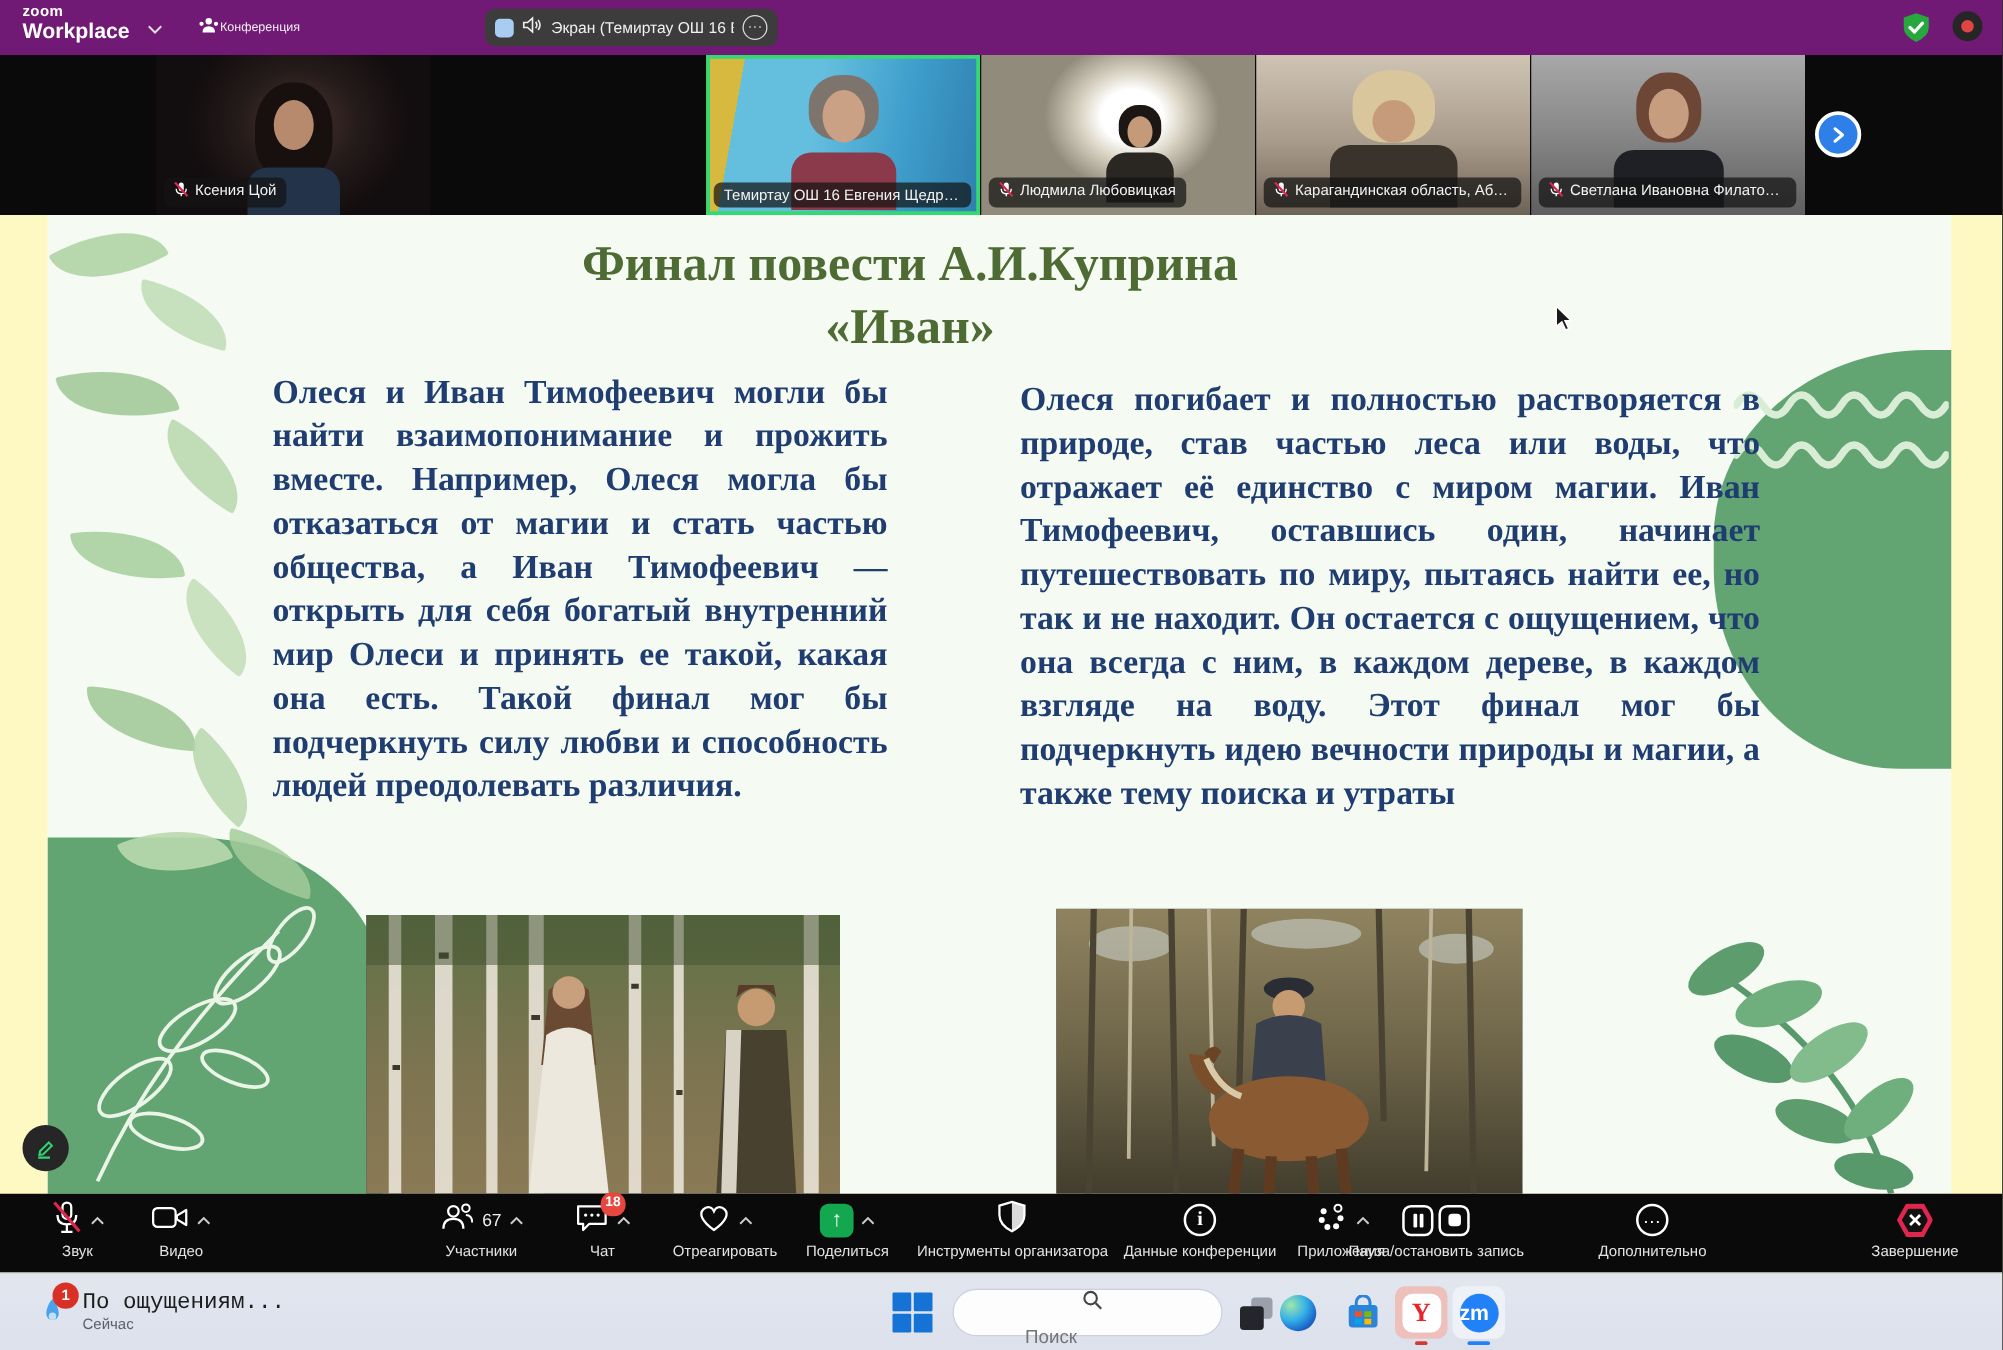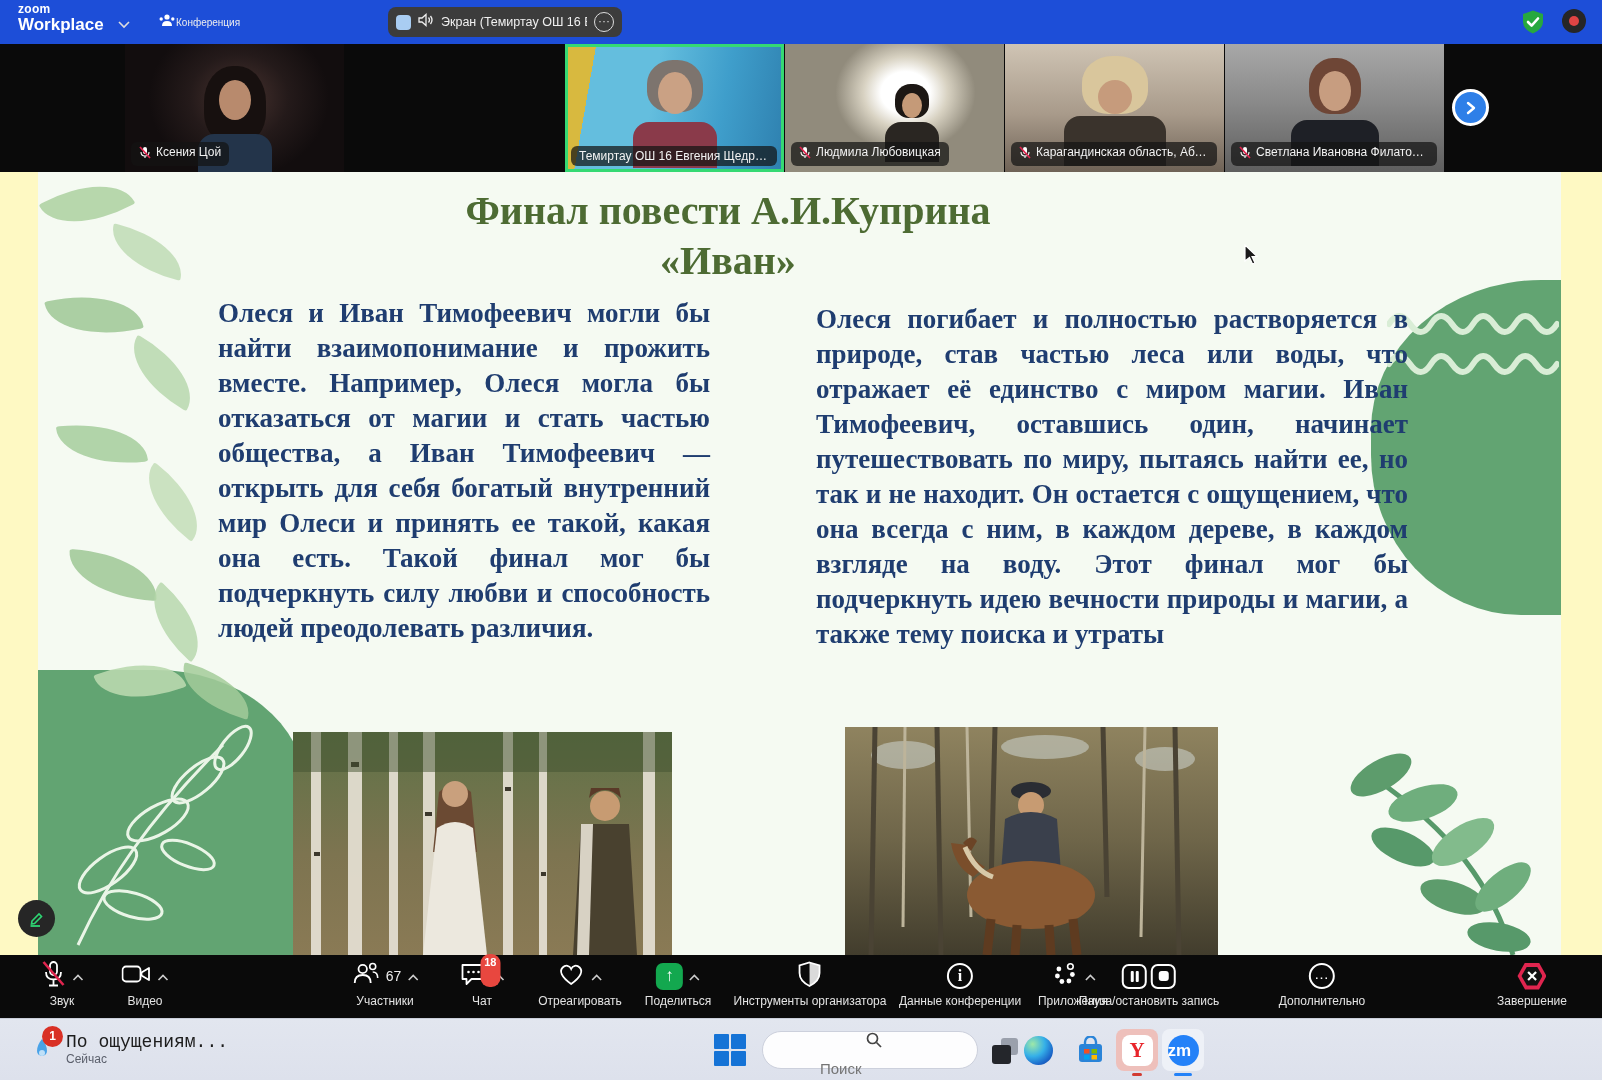--- a/index.html
+++ b/index.html
@@ -2,21 +2,21 @@
 <html><head>
 <meta charset="utf-8">
 <style>
   * { margin:0; padding:0; box-sizing:border-box; }
   html,body { background:#000; }
   body { font-family:"Liberation Sans", sans-serif; }
   #app { position:relative; width:1602px; height:1080px; overflow:hidden; background:#000; }
   .abs { position:absolute; }
 
   
-  .topbar { position:absolute; left:0; top:0; width:1602px; height:58px; background:#1d4ed8; color:#fff; }
+  .topbar { position:absolute; left:0; top:0; width:1602px; height:58px; background:#701a75; color:#fff; }
   .zoom-logo { position:absolute; left:18px; top:3px; line-height:1; cursor:default; }
   .zoom-logo .l1 { font-size:12px; font-weight:bold; letter-spacing:.3px; }
   .zoom-logo .l2 { font-size:17px; font-weight:bold; margin-top:1px; }
   .logo-chev { position:absolute; left:118px; top:15px; }
   .conf-tab { position:absolute; left:158px; top:8px; height:28px; display:flex; align-items:center; gap:0; font-size:10px; color:#eee; }
   .share-pill { position:absolute; left:388px; top:7px; height:30px; width:234px; background:#3c3c3c; border-radius:8px; display:flex; align-items:center; gap:7px; padding:0 8px; }
   .share-thumb { width:15px; height:15px; border-radius:4px; background:#a9cdf2; flex:0 0 auto; }
   .share-pill .txt { font-size:12.5px; color:#f0f0f0; white-space:nowrap; overflow:hidden; }
   .pill-more { width:20px; height:20px; border:1.5px solid #ddd; border-radius:50%; color:#ddd; font-size:12px; line-height:16px; text-align:center; flex:0 0 auto; }
   .shield-btn { position:absolute; left:1520px; top:9px; }
@@ -61,21 +61,21 @@
 
   
   .leaf { position:absolute; border-radius:4% 100% 4% 100%; }
 
   
   .toolbar { position:absolute; left:0; top:955px; width:1602px; height:63px; background:#0a0a0a; }
   .tb-item { position:absolute; top:6px; transform:translateX(-50%); display:flex; flex-direction:column; align-items:center; gap:3px; cursor:pointer; }
   .tb-iconrow { height:30px; display:flex; align-items:center; gap:6px; position:relative; }
   .tb-label { font-size:12px; color:#e3e3e3; white-space:nowrap; }
   .tb-count { font-size:14px; color:#eee; }
-  .badge { position:absolute; top:-7px; right:-13px; min-width:20px; height:33px; border-radius:9px; background:#e8473f; color:#fff; font-size:11px; font-weight:bold; line-height:17px; text-align:center; padding:0 4px;margin-left:24px; }
+  .badge { position:absolute; top:-7px; right:-13px; min-width:20px; height:19px; border-radius:9px; background:#e8473f; color:#fff; font-size:11px; font-weight:bold; line-height:17px; text-align:center; padding:0 4px;margin-left:24px; }
   .share-ic { width:27px; height:27px; border-radius:7px; background:#13a84f; color:#fff; font-size:17px; font-weight:bold; text-align:center; line-height:26px; }
   .recbox { width:25px; height:25px; border:2px solid #fff; border-radius:7px; display:flex; align-items:center; justify-content:center; gap:2px; }
   .hex { width:29px; height:27px; background:#e0254f; clip-path:polygon(26% 0,74% 0,100% 50%,74% 100%,26% 100%,0 50%); display:flex; align-items:center; justify-content:center; }
   .hex i { width:21px; height:19px; background:#111; clip-path:polygon(26% 0,74% 0,100% 50%,74% 100%,26% 100%,0 50%); position:absolute; }
   .hex svg { position:relative; z-index:2; }
   .circle-ic { width:26px; height:26px; border:2px solid #fff; border-radius:50%; color:#fff; text-align:center; }
 
   
   .taskbar { position:absolute; left:0; top:1018px; width:1602px; height:62px; background:linear-gradient(180deg,#e2e6ef 0%, #dde1ec 100%); border-top:1px solid #c9cdd9; }
   .notif { position:absolute; left:18px; top:0; height:62px; cursor:pointer; }

